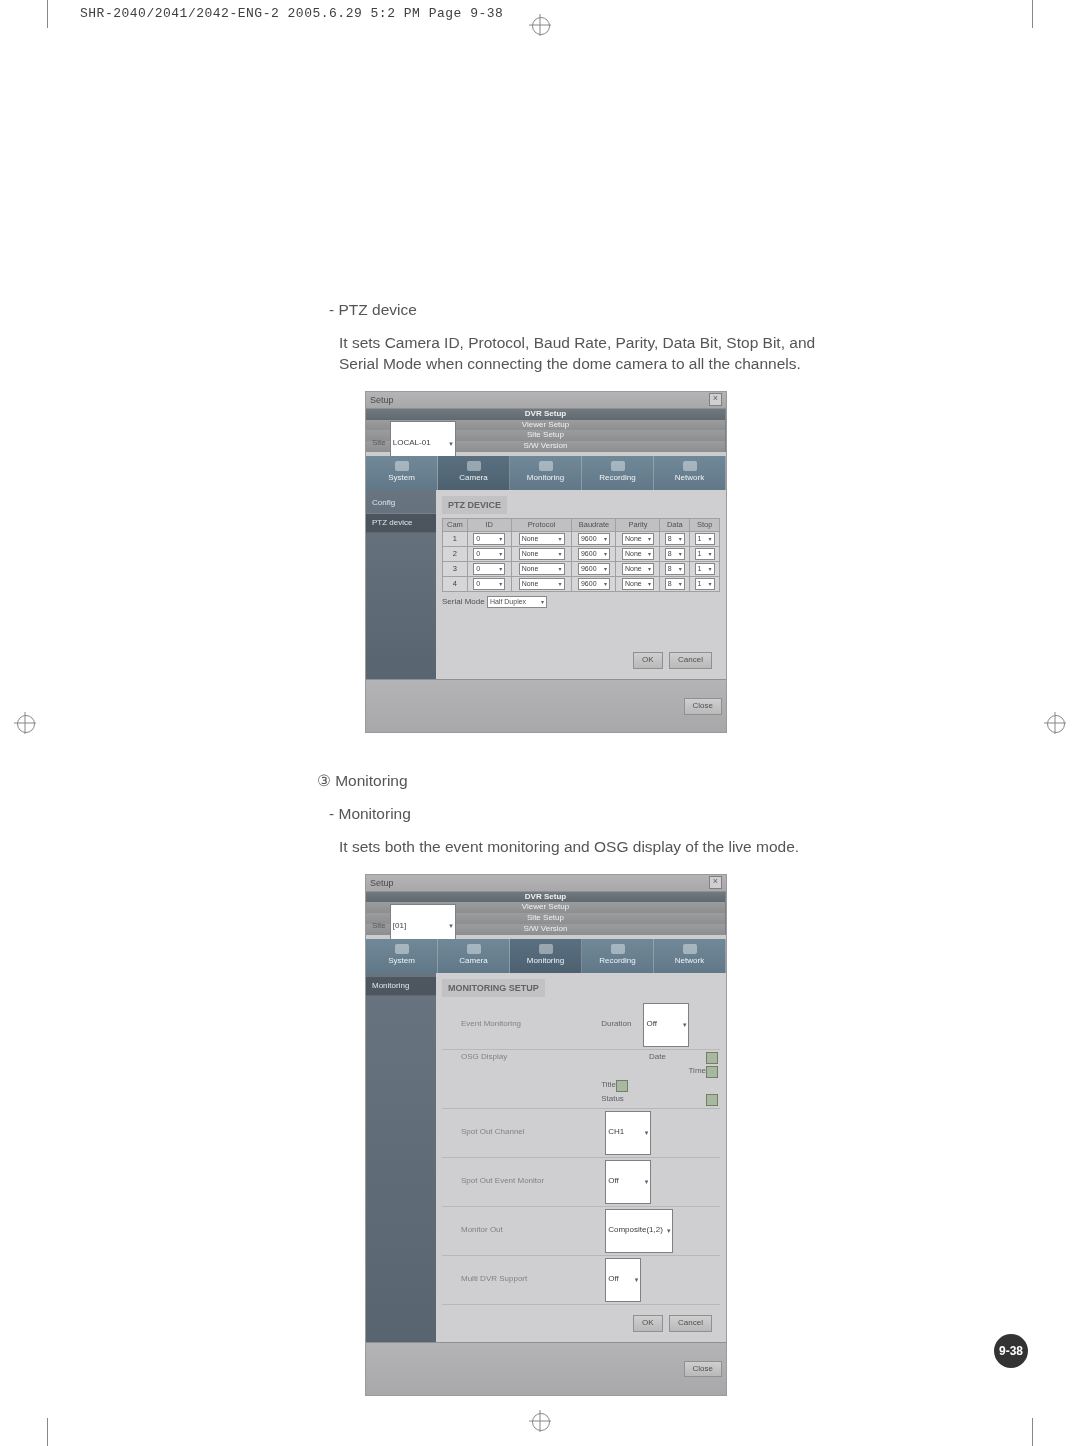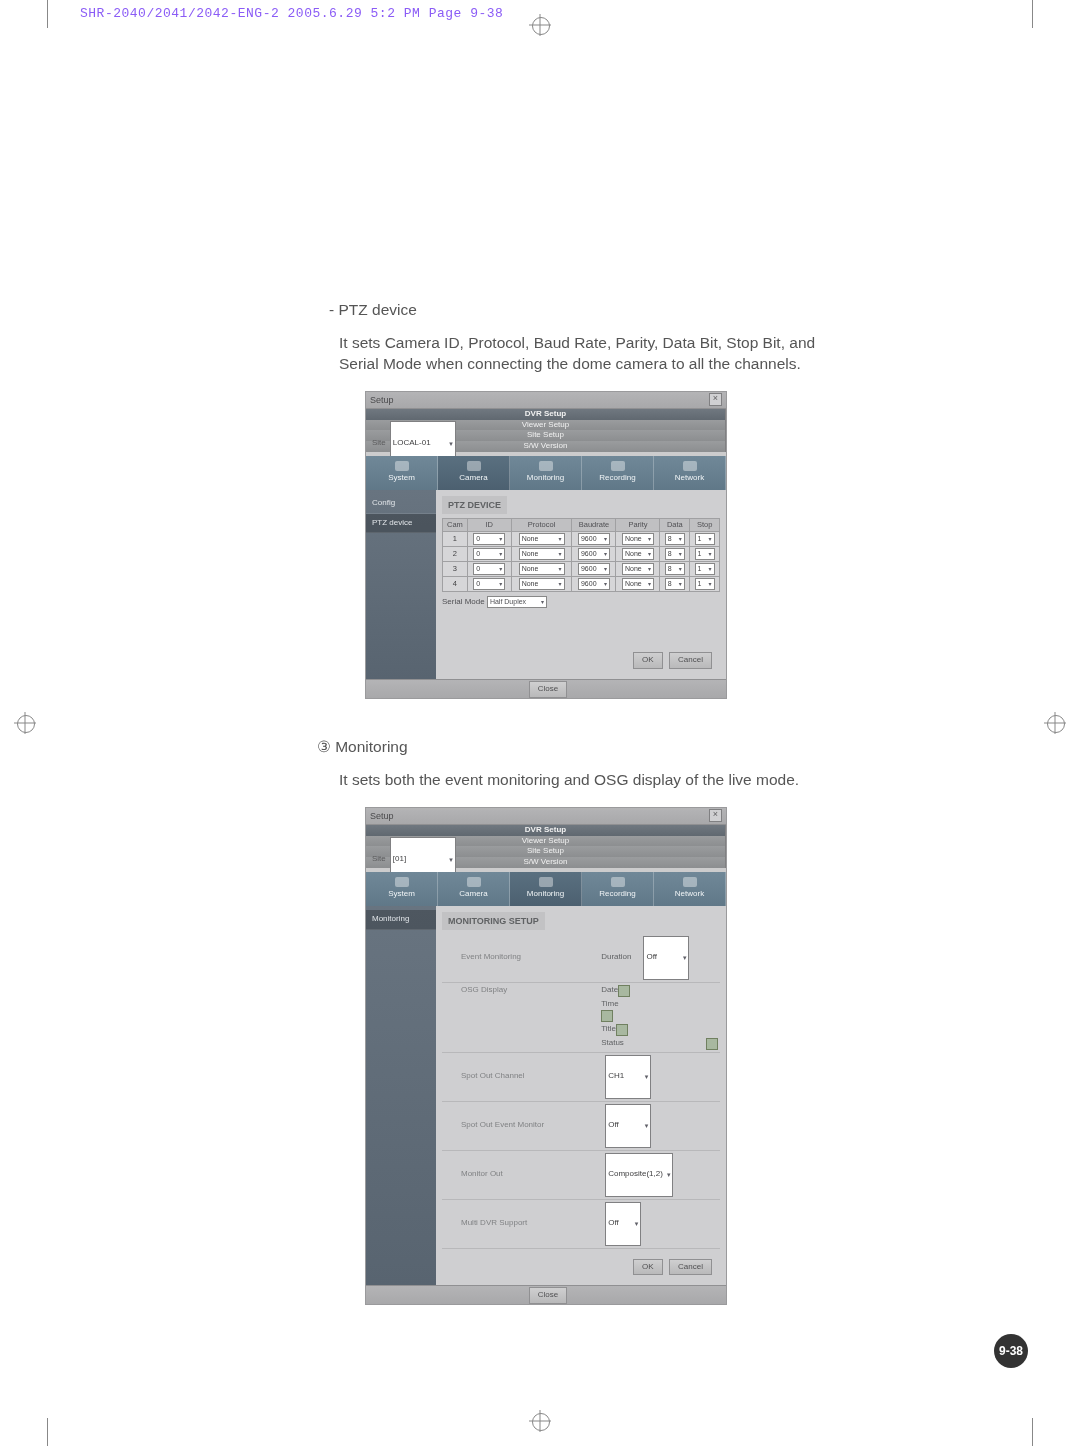--- a/index.html
+++ b/index.html
@@ -21,21 +21,21 @@
   .crop-mark { position: absolute; background: #888; }
   .crop-vert-top { width: 1px; height: 28px; top: 0; }
   .crop-vert-bot { width: 1px; height: 28px; bottom: 0; }
 
   .slug {
     position: absolute;
     top: 6px; left: 80px;
     font-family: "Courier New", monospace;
     font-size: 13px;
     letter-spacing: .5px;
-    color: #8b5cf6;
+    color: #404040;
   }
   .content-block {
     position: absolute;
     left: 305px;
     top: 288px;
     width: 540px;
     font-size: 15.5px;
     line-height: 1.35;
     color: #555;
   }
@@ -187,22 +187,22 @@
     border: 1px solid #909092;
     color: #505052;
     font-size: 8px;
     padding: 2px 8px;
     margin-left: 4px;
   }
   .ss-footer {
     height: 16px;
     background: linear-gradient(#b4b4b6,#a8a8aa);
     border-top: 1px solid #909092;
-    text-align: center;
-    padding: 1px 4px;
+    text-align: right;
+    padding: 18px 4px;
   }
 
   .mon-rows { width: 100%; font-size: 8px; color:#606264;}
   .mon-row { display:flex; align-items:center; border-bottom:1px solid #b8b8ba; padding:2px 2px;}
   .mon-row .lab { flex: 1.2; color:#808284;margin-left:17px;}
   .mon-row .val { flex: 1; display:flex; align-items:center; gap:8px;}
   .chk { width:10px; height:10px; background:#a8b8a0; border:1px solid #708060; }
   .page-num {
     position: absolute;
     right: 52px;
@@ -360,20 +360,21 @@
       </div>
     </div>
     <div class="ss-footer">
       <span class="ss-btn">Close</span>
     </div>
   </div>
 
   <div class="section-gap"></div>
 
   <p>③ Monitoring</p>
+  <p class="hanging">- Monitoring</p>
   <p class="indent-body">It sets both the event monitoring and OSG display of the live mode.</p>
 
   <div class="screenshot">
     <div class="ss-titlebar">
       <span>Setup</span>
       <span class="ss-close">×</span>
     </div>
     <div class="ss-tabs">
       <div class="ss-tab active">DVR Setup</div>
       <div class="ss-tab">Viewer Setup</div>
@@ -416,25 +417,25 @@
           <div class="mon-row">
             <div class="lab">Event Monitoring</div>
             <div class="val">
               <span>Duration</span>
               <span class="mini-select" style="min-width:40px">Off</span>
             </div>
           </div>
           <div class="mon-row" style="align-items:flex-start;">
             <div class="lab">OSG Display</div>
             <div class="val" style="flex-direction:column; align-items:stretch; gap:2px;">
-              <div style="display:flex; justify-content:flex-start;">
+              <div style="display:flex; justify-content:flex-end;gap:40px;">
                     <span>Date</span>
                     <span class="chk"></span>
                   </div>
-              <div style="display:flex; justify-content:flex-end;flex-direction:column;">
+              <div style="display:flex; justify-content:flex-end;">
                     <span>Time</span>
                     <span class="chk"></span>
                   </div>
               <div style="display:flex; justify-content:flex-start;">
                     <span>Title</span>
                     <span class="chk"></span>
                   </div>
               <div style="display:flex; justify-content:space-between;">
                     <span>Status</span>
                     <span class="chk"></span>

